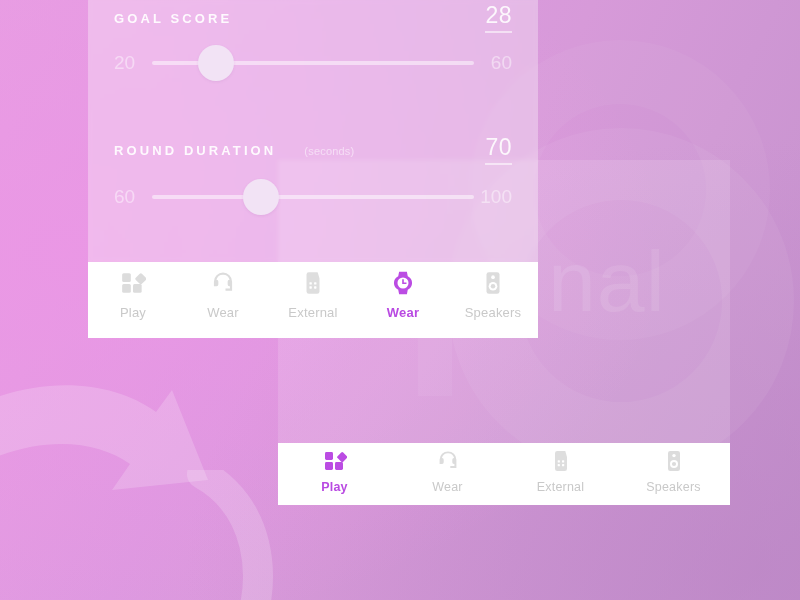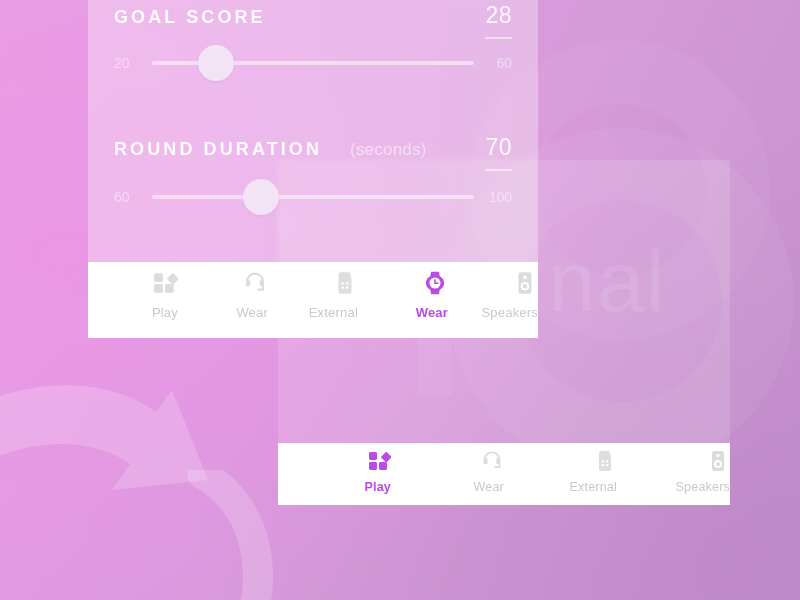--- a/index.html
+++ b/index.html
@@ -67,40 +67,40 @@
     background:rgba(255,255,255,.32);
     backdrop-filter:blur(2px);
   }
   .set-inner{position:relative;width:100%;height:100%;}
 
   .row-head{
     position:absolute;left:26px;right:26px;top:0;
     display:flex;align-items:baseline;
   }
   .row-title{
-    font-size:18px;font-weight:700;letter-spacing:3.1px;
+    font-size:13px;font-weight:700;letter-spacing:3.1px;
     color:#ffffff;opacity:.92;white-space:nowrap;
   }
   .row-unit{
-    font-size:17px;letter-spacing:.2px;margin-left:28px;
+    font-size:11px;letter-spacing:.2px;margin-left:28px;
     color:rgba(255,255,255,.52);
   }
   .row-value{
     margin-left:auto;font-size:23px;font-weight:400;letter-spacing:.5px;
     color:rgba(255,255,255,.88);
-    padding-bottom:10px;
+    padding-bottom:4px;
     border-bottom:2px solid rgba(255,255,255,.55);
     line-height:1;
   }
 
   .slider{
     position:absolute;left:26px;right:26px;display:flex;align-items:center;height:40px;
   }
   .slider-min,.slider-max{
-    font-size:14px;color:rgba(255,255,255,.45);width:32px;flex:none;
+    font-size:19px;color:rgba(255,255,255,.45);width:32px;flex:none;
   }
   .slider-max{text-align:right;}
   .track-wrap{position:relative;flex:1;height:40px;margin:0 6px;}
   .track{
     position:absolute;left:0;right:0;top:50%;transform:translateY(-50%);
     height:4px;border-radius:2px;background:rgba(255,255,255,.50);
   }
   .thumb{
     position:absolute;top:50%;width:36px;height:36px;border-radius:50%;
     background:#f2e3f5;transform:translate(-50%,-50%);
@@ -115,21 +115,21 @@
   }
   #top-tabbar{
     position:absolute;left:88px;top:262px;width:450px;height:76px;
     padding-top:8px;
   }
   #bottom-tabbar{
     position:absolute;left:278px;top:443px;width:452px;height:62px;
     padding-top:6px;
   }
   .tab{
-    flex:1;display:flex;flex-direction:column;align-items:flex-end;
+    flex:1;display:flex;flex-direction:column;align-items:center;
     cursor:pointer;user-select:none;
   }
   .tab-icon{
     width:26px;height:26px;display:flex;align-items:center;justify-content:center;
   }
   #bottom-tabbar .tab-icon{width:24px;height:24px;}
   .tab-label{
     margin-top:9px;font-size:13px;letter-spacing:.2px;color:#c9c9c9;
   }
   #bottom-tabbar .tab-label{margin-top:7px;font-size:12.5px;}

